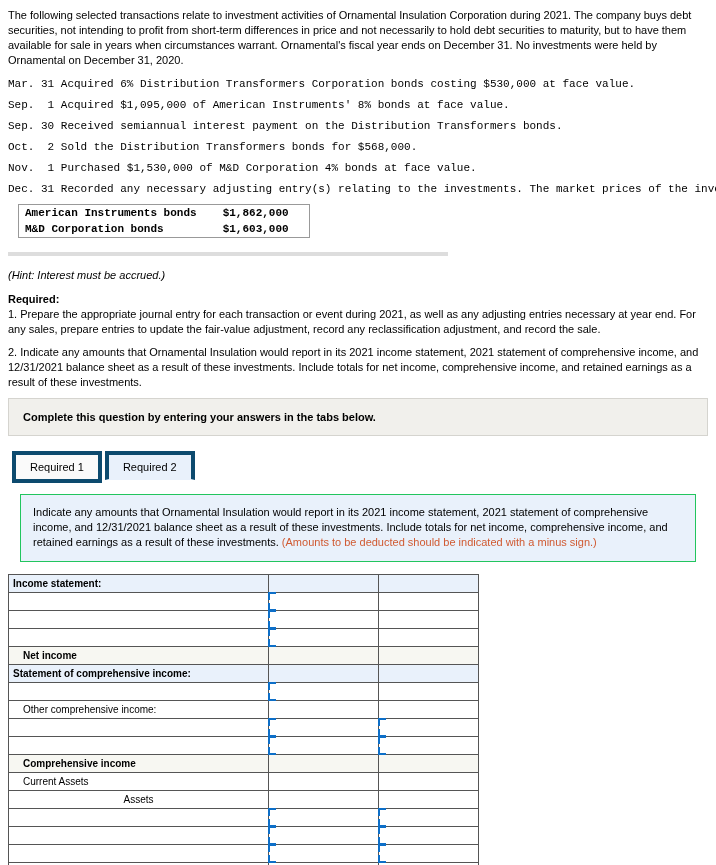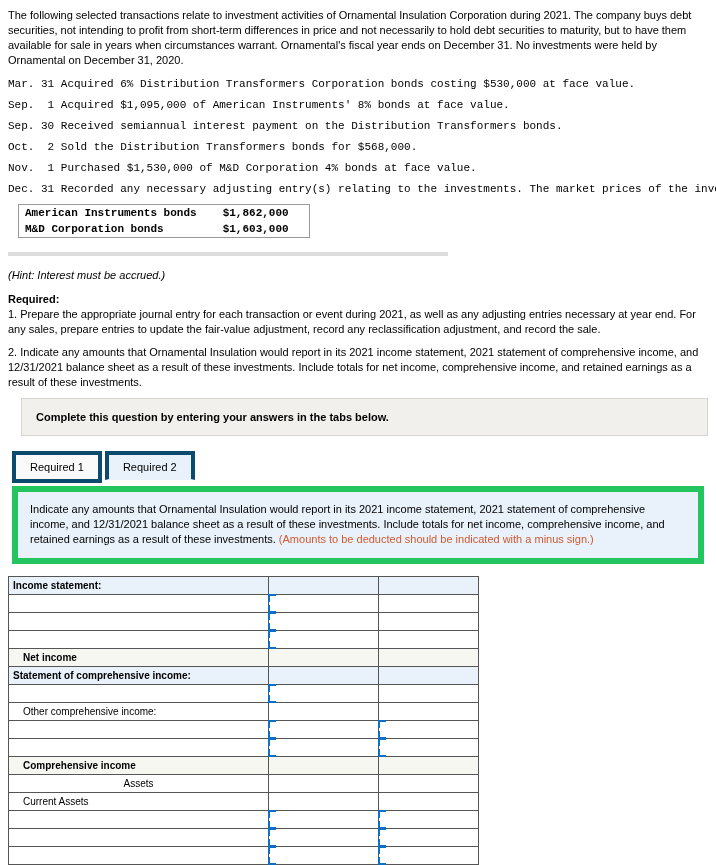--- a/index.html
+++ b/index.html
@@ -37,21 +37,21 @@
     margin-bottom: 12px;
   }
   em.hint { font-style: italic; }
   .req h4 { margin: 4px 0 2px 0; font-size: 11px; font-weight: bold; }
   .req p { margin: 0 0 8px 0; }
 
   .complete-box {
     background: #f1f0ec;
     border: 1px solid #d5d4cf;
     padding: 12px 14px;
-    margin: 6px 0 14px 13px;
+    margin: 6px 0 14px 0;
     font-weight: bold;
   }
 
   .tab-bar {
     margin: 0 0 0 4px;
   }
   .tab {
     display: inline-block;
     border: 4px solid #0c4a6e;
     padding: 6px 14px;
@@ -63,24 +63,24 @@
   }
   .tab.active {
     border-bottom: 1px solid #e9f1fb;
     background: #e9f1fb;
     z-index: 2;
   }
   .tab.inactive {
     background: #fafafa;
   }
   .prompt-pane {
-    border: 6px solid #22c55e;
+    border: 1px solid #22c55e;
     background: #e9f1fb;
     padding: 10px 12px;
-    margin: 4px;
+    margin: 12px;
     line-height: 1.4;
   }
   .prompt-pane .orange { color: #d05a32; }
 
   
   .grid {
     border-collapse: collapse;
     margin-top: 12px;
     table-layout: fixed;
   }
@@ -230,26 +230,26 @@
         <td class="numcell"></td>
       </tr>
 
   <tr class="subtotal">
     <td style="padding-left:14px">Comprehensive income</td>
     <td></td>
     <td></td>
   </tr>
 
   <tr>
+    <td style="padding-left:14px">Current Assets</td>
+    <td></td>
+    <td></td>
+  </tr>
+  <tr>
     <td class="center">Assets</td>
-    <td></td>
-    <td></td>
-  </tr>
-  <tr>
-    <td style="padding-left:14px">Current Assets</td>
     <td></td>
     <td></td>
   </tr>
   <tr>
         <td></td>
         <td class="numcell"></td>
         <td class="numcell"></td>
       </tr>
   <tr>
         <td></td>

